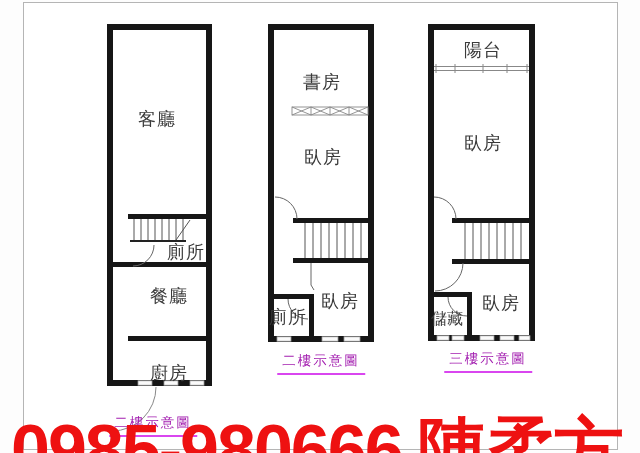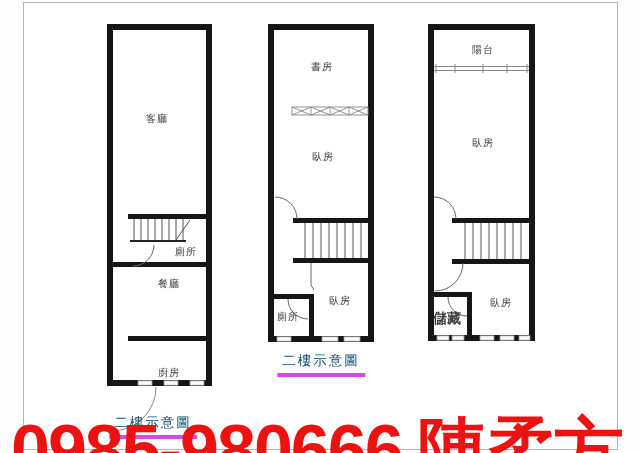--- a/index.html
+++ b/index.html
@@ -6,28 +6,28 @@
   .stage{
     position:relative;width:640px;height:453px;background:#fdfdfd;overflow:hidden;
     font-family:"Liberation Sans", sans-serif;
   }
   .outer-frame{
     position:absolute;left:23px;top:2px;width:593px;height:446px;
     border:1px solid #b5b5b5;background:#ffffff;z-index:1;
   }
   .plan-svg{position:absolute;left:0;top:0;z-index:2;}
   .room-label{
-    position:absolute;z-index:3;font-size:10px;color:#3a3a3a;
+    position:absolute;z-index:3;font-size:18px;color:#3a3a3a;
     white-space:nowrap;letter-spacing:1px;transform:translate(-50%,-50%);
   }
-  .room-label.small{font-size:14px;letter-spacing:0;font-weight:bold;}
+  .room-label.small{font-size:16px;letter-spacing:0;}
   .plan-caption{
-    position:absolute;z-index:3;font-size:13.5px;color:#0c4a6e;
+    position:absolute;z-index:3;font-size:13.5px;color:#a21caf;
     white-space:nowrap;letter-spacing:2px;transform:translate(-50%,0);
-    border-bottom:4px solid #d946ef;padding:0 5px 3px 5px;
+    border-bottom:2px solid #d946ef;padding:0 5px 3px 5px;
   }
   .phone-overlay{
     position:absolute;left:11px;top:369px;z-index:10;
     font-size:70px;line-height:70px;font-weight:bold;color:#ee1111;
     letter-spacing:-2px;white-space:nowrap;margin-top:46px;
   }
   .phone-overlay .num{margin-right:16px;}
 </style>
 </head>
 <body>
@@ -153,32 +153,33 @@
       <rect x="437" y="335.8" width="12" height="4.4"></rect>
       <rect x="452" y="335.8" width="12" height="4.4"></rect>
       <rect x="480" y="335.8" width="14" height="4.4"></rect>
       <rect x="500" y="335.8" width="14" height="4.4"></rect>
       <rect x="519" y="335.8" width="11" height="4.4"></rect>
     </g>
   </svg>
 
   <span class="room-label" style="left:157px;top:119px;font-family:Liberation Mono, monospace;">客廳</span>
   <span class="room-label" style="left:186px;top:252px;">廁所</span>
-  <span class="room-label" style="left:169px;top:284px;">餐廳</span>
+  <span class="room-label" style="left:169px;top:296px;">餐廳</span>
   <span class="room-label" style="left:169px;top:365px;margin-top:8px;">廚房</span>
   <span class="plan-caption" style="left:153px;top:414px;">二樓示意圖</span>
 
-  <span class="room-label" style="left:322px;top:67px;">書房</span>
+  <span class="room-label" style="left:322px;top:82px;">書房</span>
   <span class="room-label" style="left:323px;top:157px;">臥房</span>
   <span class="room-label" style="left:340px;top:301px;">臥房</span>
   <span class="room-label" style="left:288px;top:317px;">廁所</span>
   <span class="plan-caption" style="left:321px;top:352px;">二樓示意圖</span>
 
   <span class="room-label" style="left:483px;top:50px;">陽台</span>
   <span class="room-label" style="left:483px;top:143px;">臥房</span>
   <span class="room-label" style="left:501px;top:303px;">臥房</span>
   <span class="room-label small" style="left:447px;top:319px;">儲藏</span>
+  <span class="plan-caption" style="left:488px;top:350px;">三樓示意圖</span>
 
   <div class="phone-overlay">
     <span class="num">0985-980666</span><span>陳柔方</span>
   </div>
 
 </div>
 
 </body></html>

